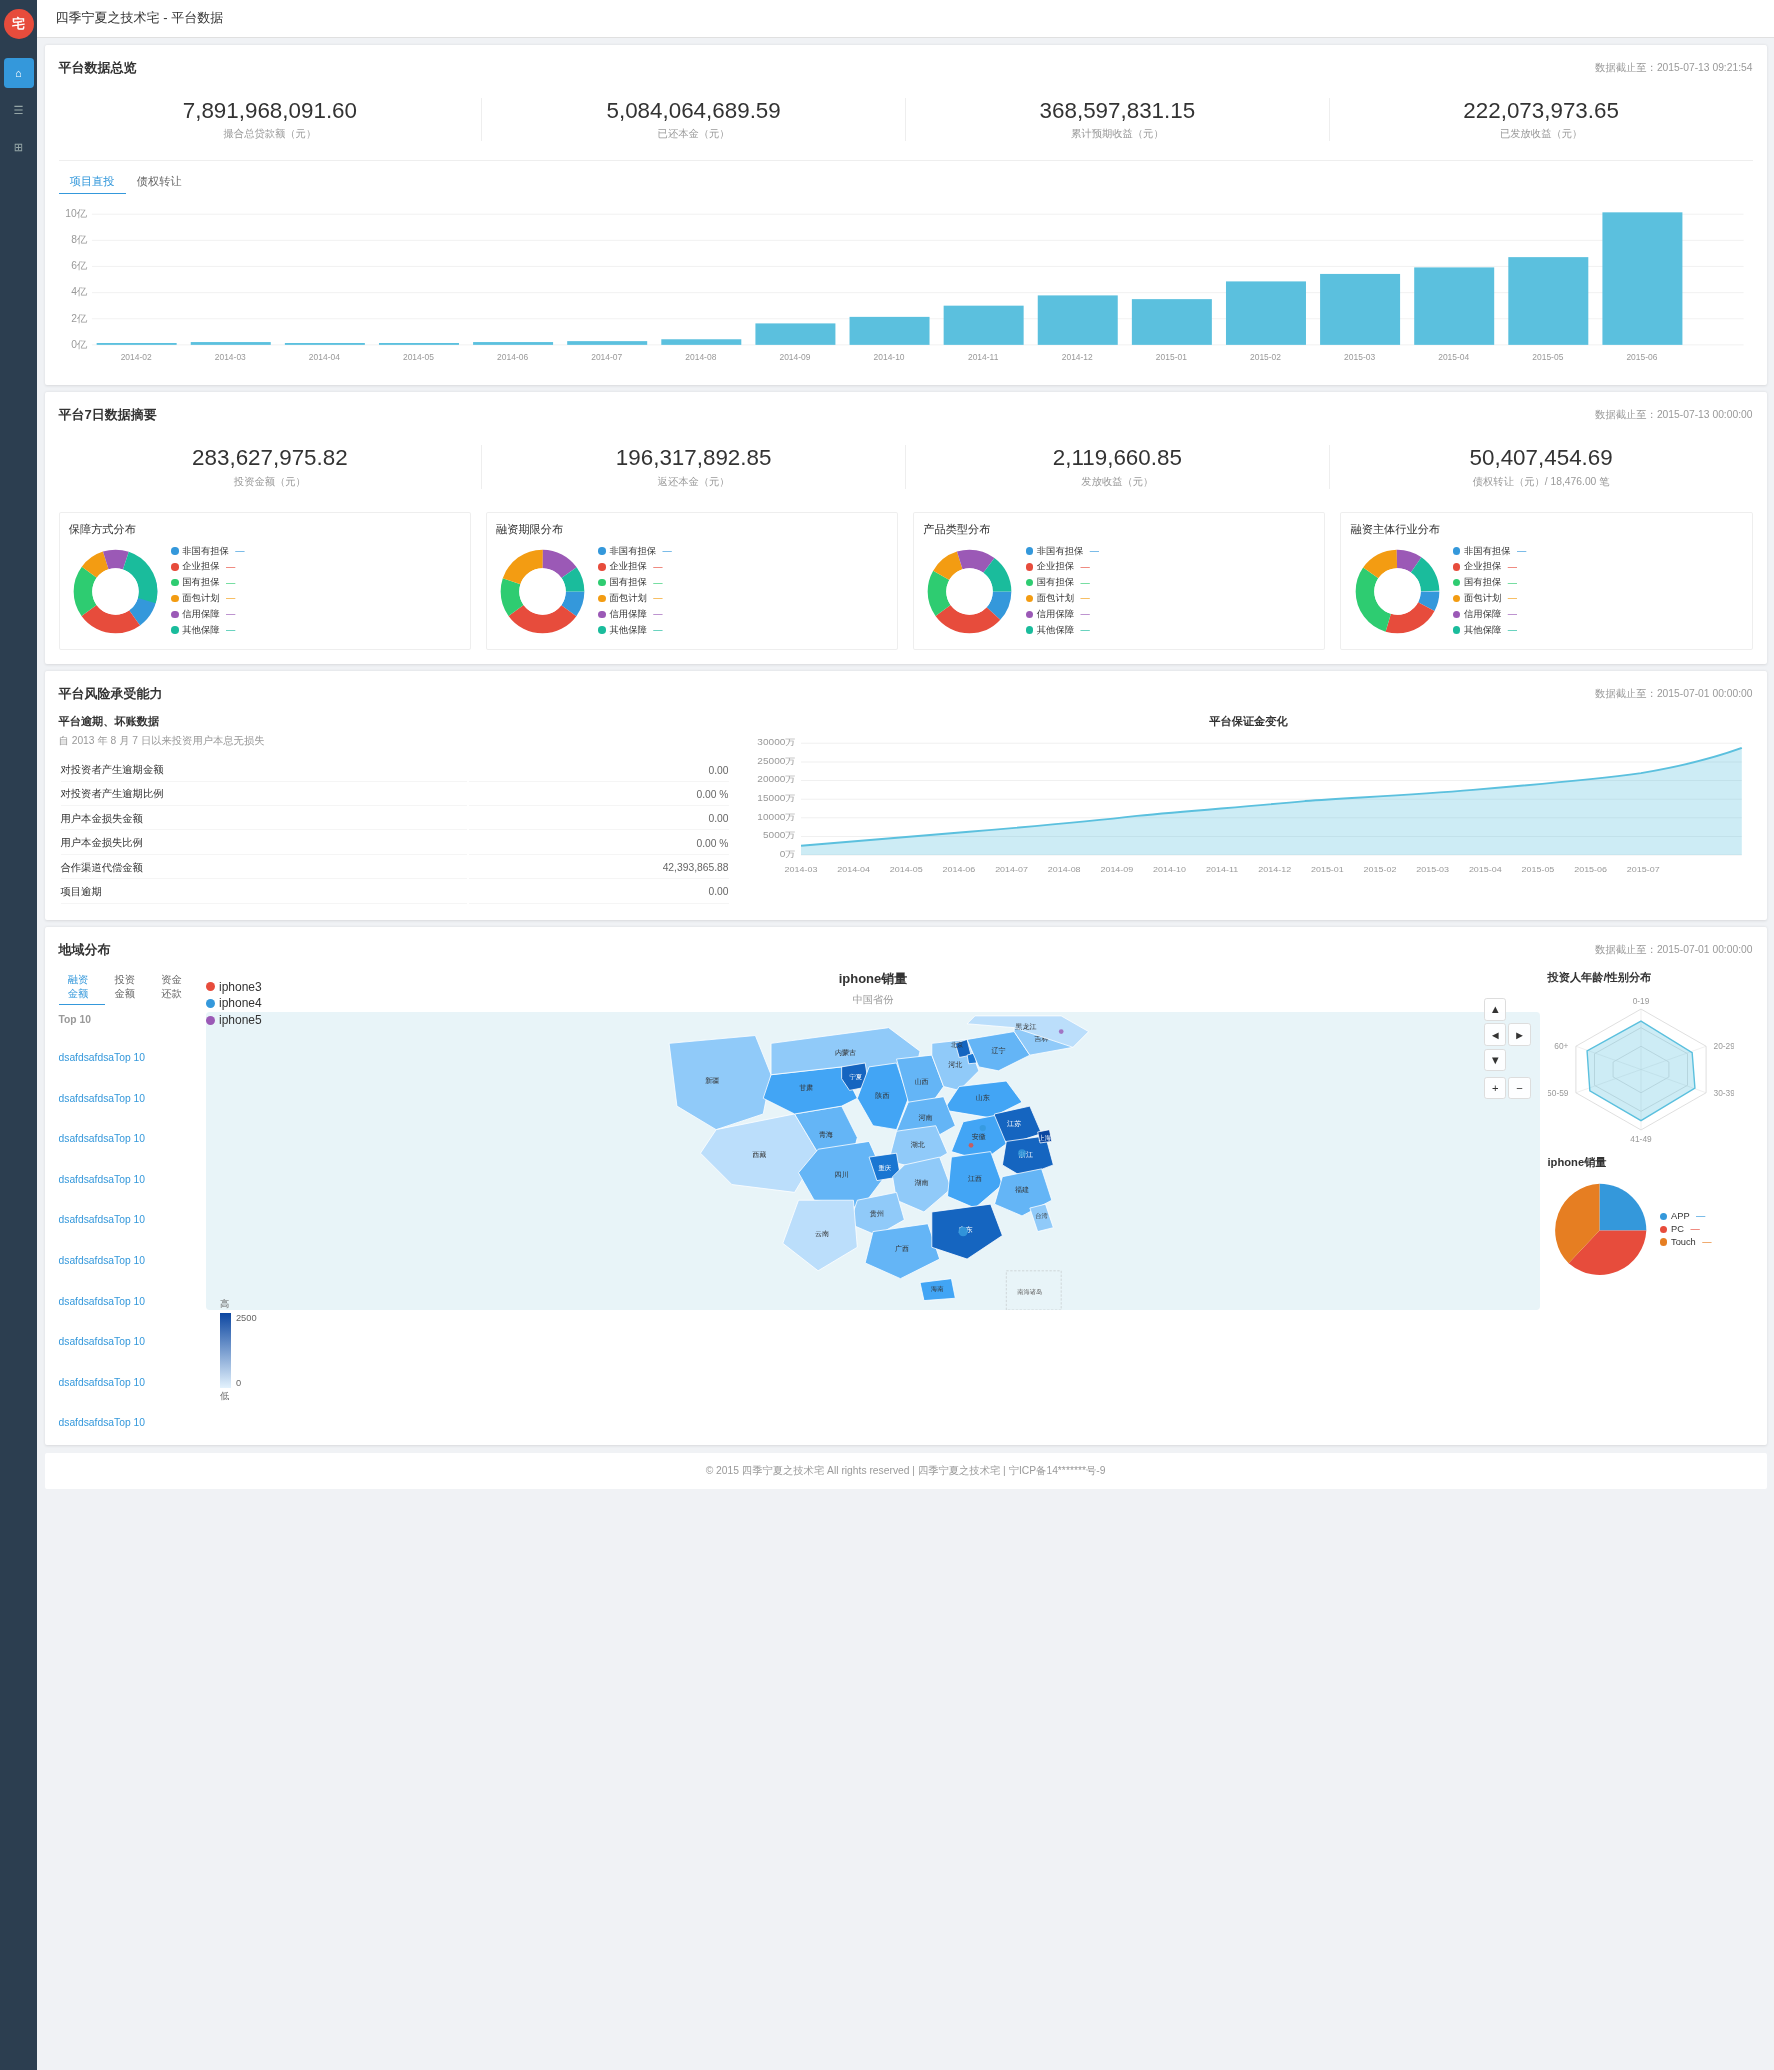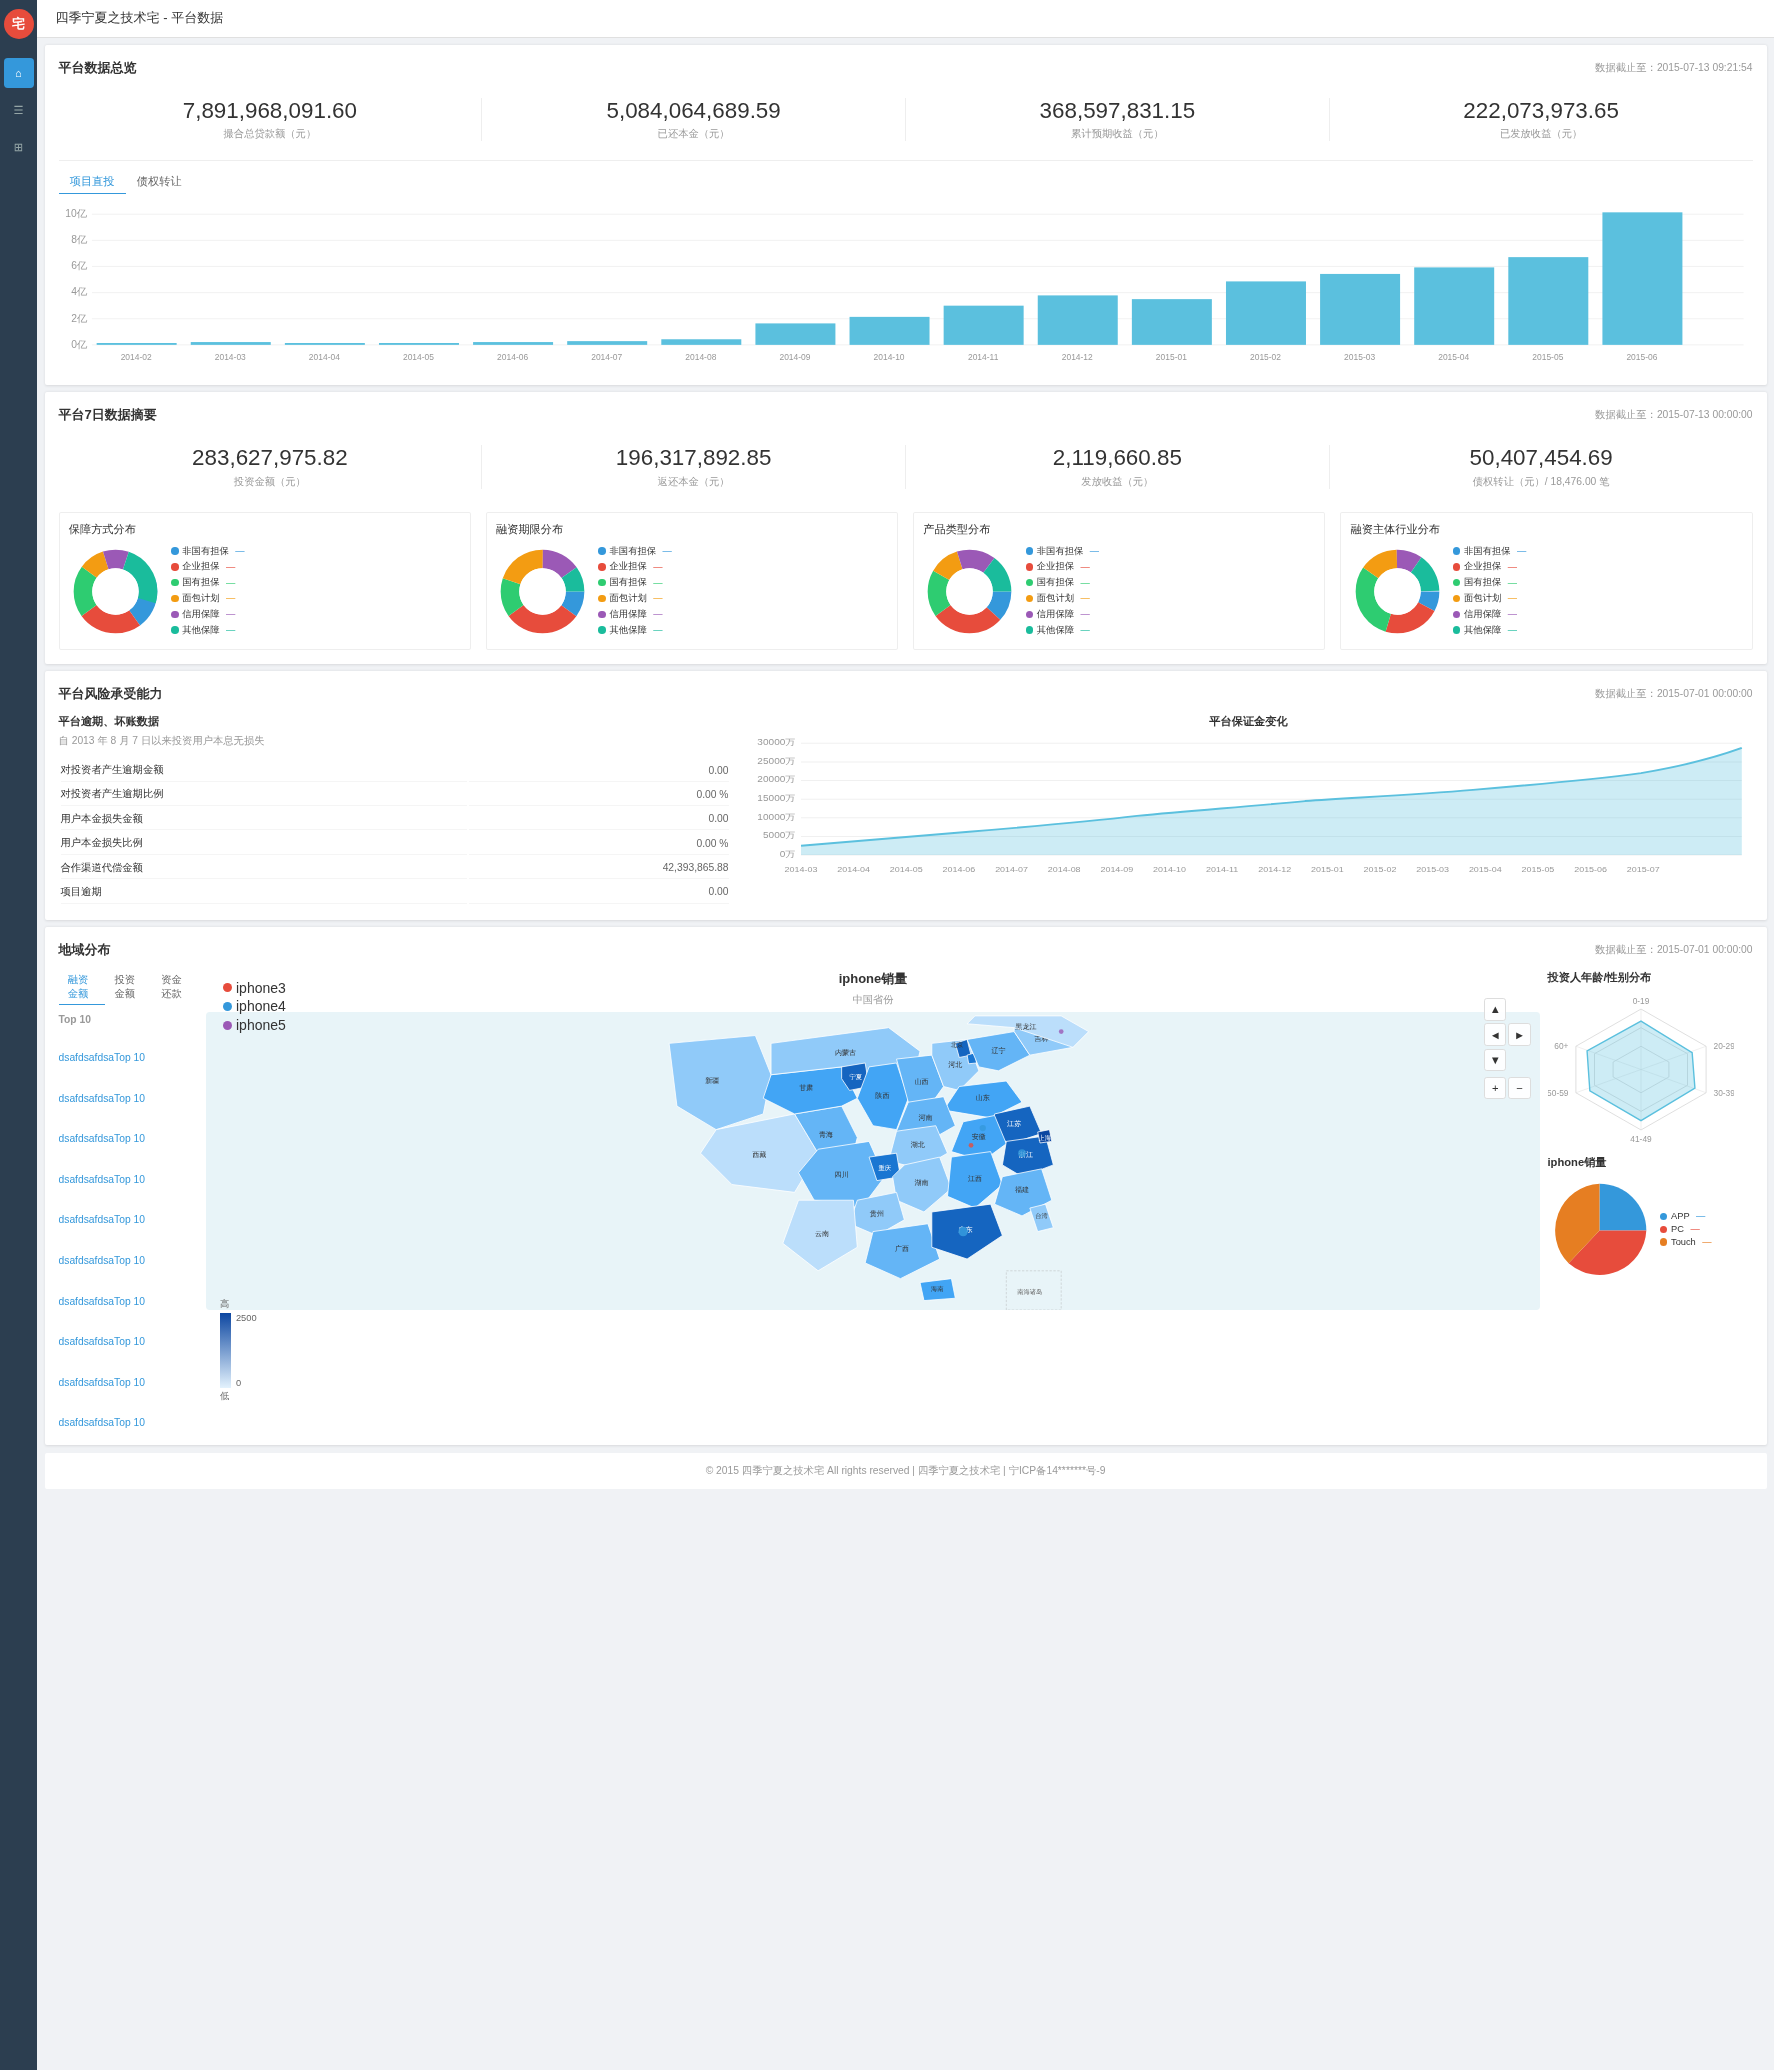--- a/index.html
+++ b/index.html
@@ -206,22 +206,22 @@
       color: #3498db;
       padding: 2.8px 0;
       cursor: pointer;
       margin-top: 24px;
     }
 
     
     .iphone-legend {
       position: absolute;
       top: 9.3px;
-      left: 17px;
-      font-size: 14px;
+      left: 0;
+      font-size: 12px;
     }
     .iphone-legend-item { display: flex; align-items: center; gap: 3.7px; margin-bottom: 2.8px; }
     .iphone-dot { width: 9.3px; height: 9.3px; border-radius: 50%; }
 
     
     .map-title {
       text-align: center;
       font-size: 13px;
       font-weight: bold;
       margin-bottom: 4.7px;

